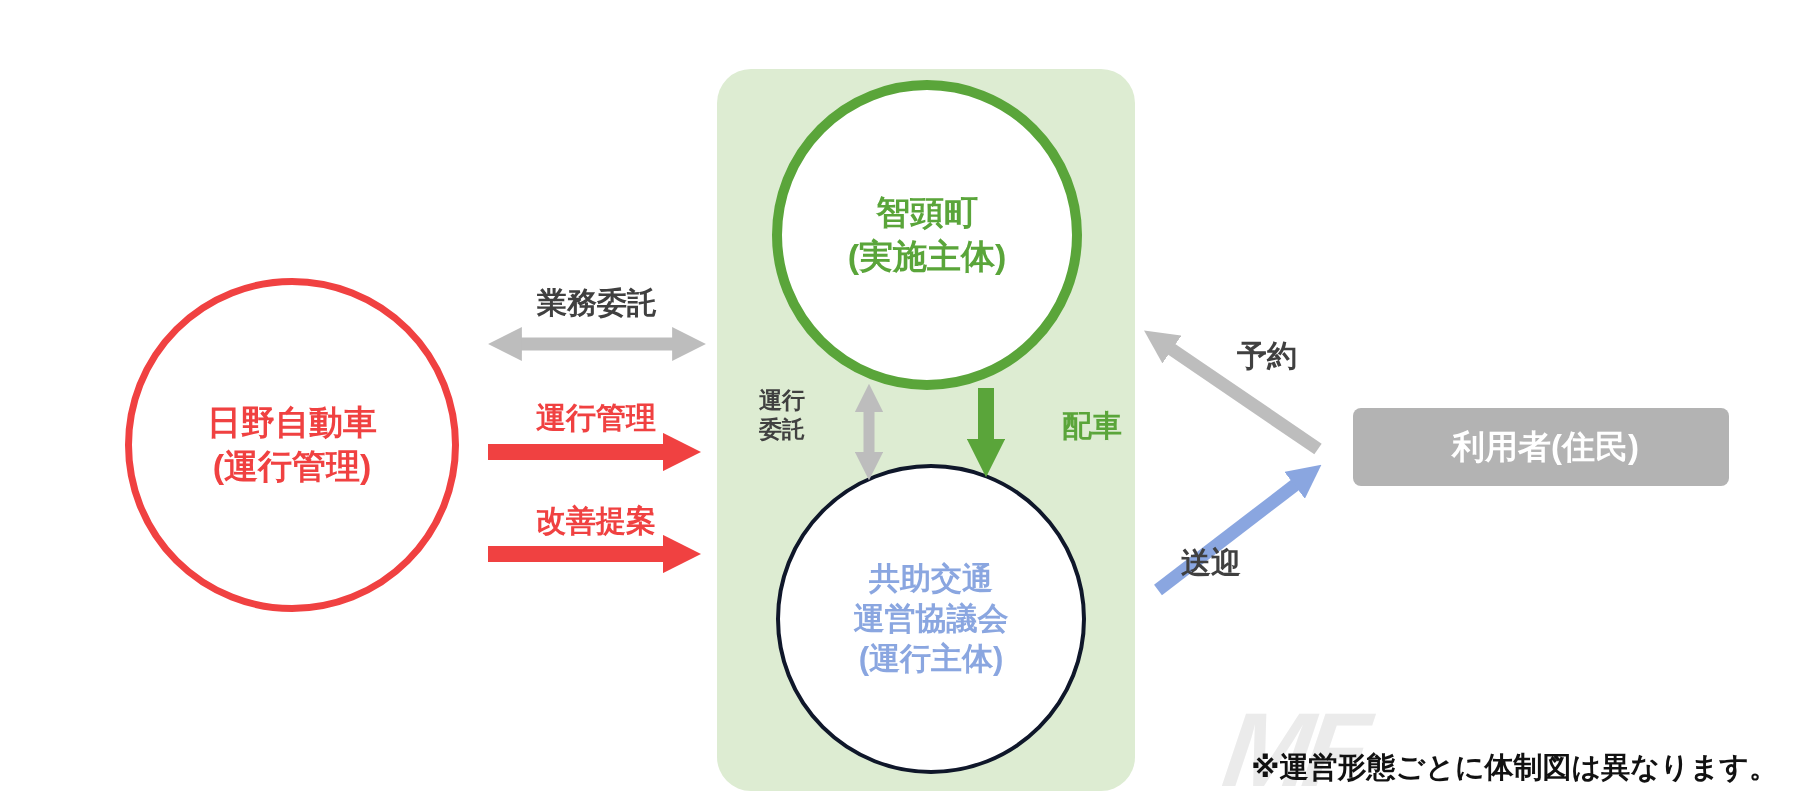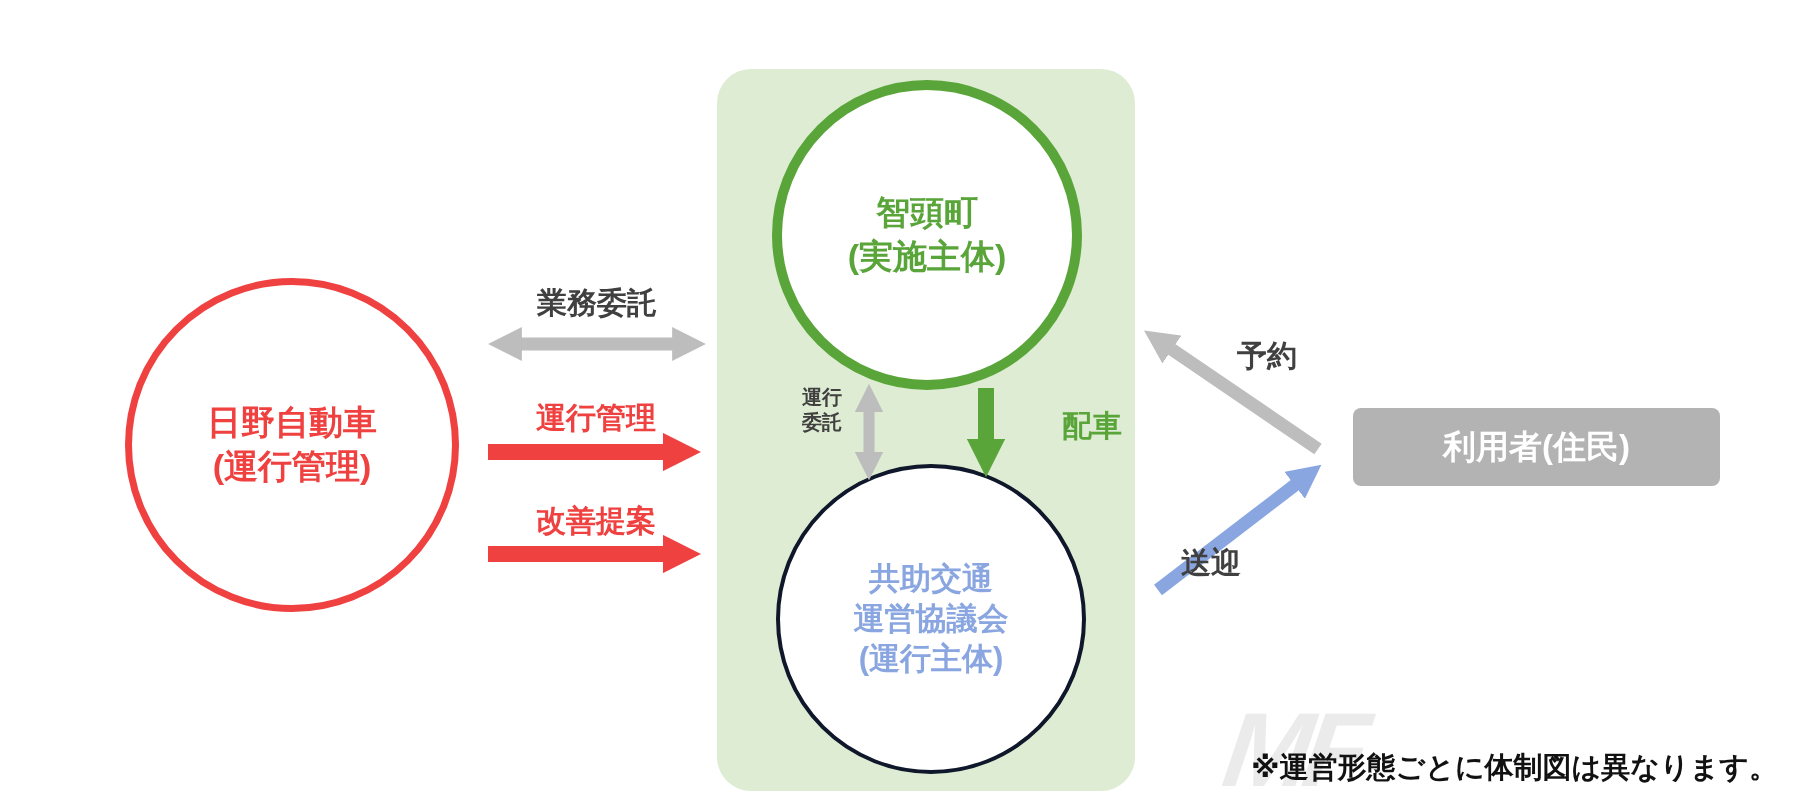--- a/index.html
+++ b/index.html
@@ -19,31 +19,31 @@
     position:absolute;border-radius:50%;background:#fff;display:flex;
     flex-direction:column;align-items:center;justify-content:center;
     text-align:center;font-weight:bold;line-height:1.28;z-index:2;box-sizing:border-box;
   }
   .circle.red{left:125px;top:278px;width:334px;height:334px;border:7px solid #f04141;color:#f04141;font-size:34px;}
   .circle.green{left:772px;top:80px;width:310px;height:310px;border:10px solid #5aa53a;color:#5aa53a;font-size:34px;}
   .circle.blue{left:776px;top:464px;width:310px;height:310px;border:4px solid #0f172a;color:#8aa6e0;font-size:31px;}
   .userbox{
     position:absolute;left:1353px;top:408px;width:367px;height:78px;background:#b3b3b3;
     border-radius:8px;color:#fff;font-weight:bold;font-size:33px;display:flex;
-    align-items:center;justify-content:center;z-index:2;
+    align-items:center;justify-content:center;z-index:2;padding-left:9px;
   }
   .arrows{position:absolute;left:0;top:0;width:1798px;height:803px;z-index:3;pointer-events:none;}
   .lbl{
     position:absolute;font-weight:bold;z-index:4;transform:translateX(-50%);
     white-space:nowrap;font-size:30px;
   }
   .lbl.gray{color:#404040;}
   .lbl.red{color:#f04141;}
   .lbl.green{color:#5aa53a;}
-  .lbl.twoline{text-align:right;line-height:1.25;white-space:normal;width:120px;font-size:20px;font-family:Liberation Mono, monospace;}
+  .lbl.twoline{text-align:center;line-height:1.25;white-space:normal;width:120px;font-size:23px;}
   .note{
     position:absolute;right:20px;top:748px;font-size:29px;font-weight:bold;color:#111;z-index:4;
   }
   .watermark{
     position:absolute;left:1225px;top:690px;font-size:105px;font-weight:bold;font-style:italic;
     color:#ebebeb;z-index:0;letter-spacing:-8px;transform:skewX(-8deg);
   }
 </style>
 </head>
 <body>

